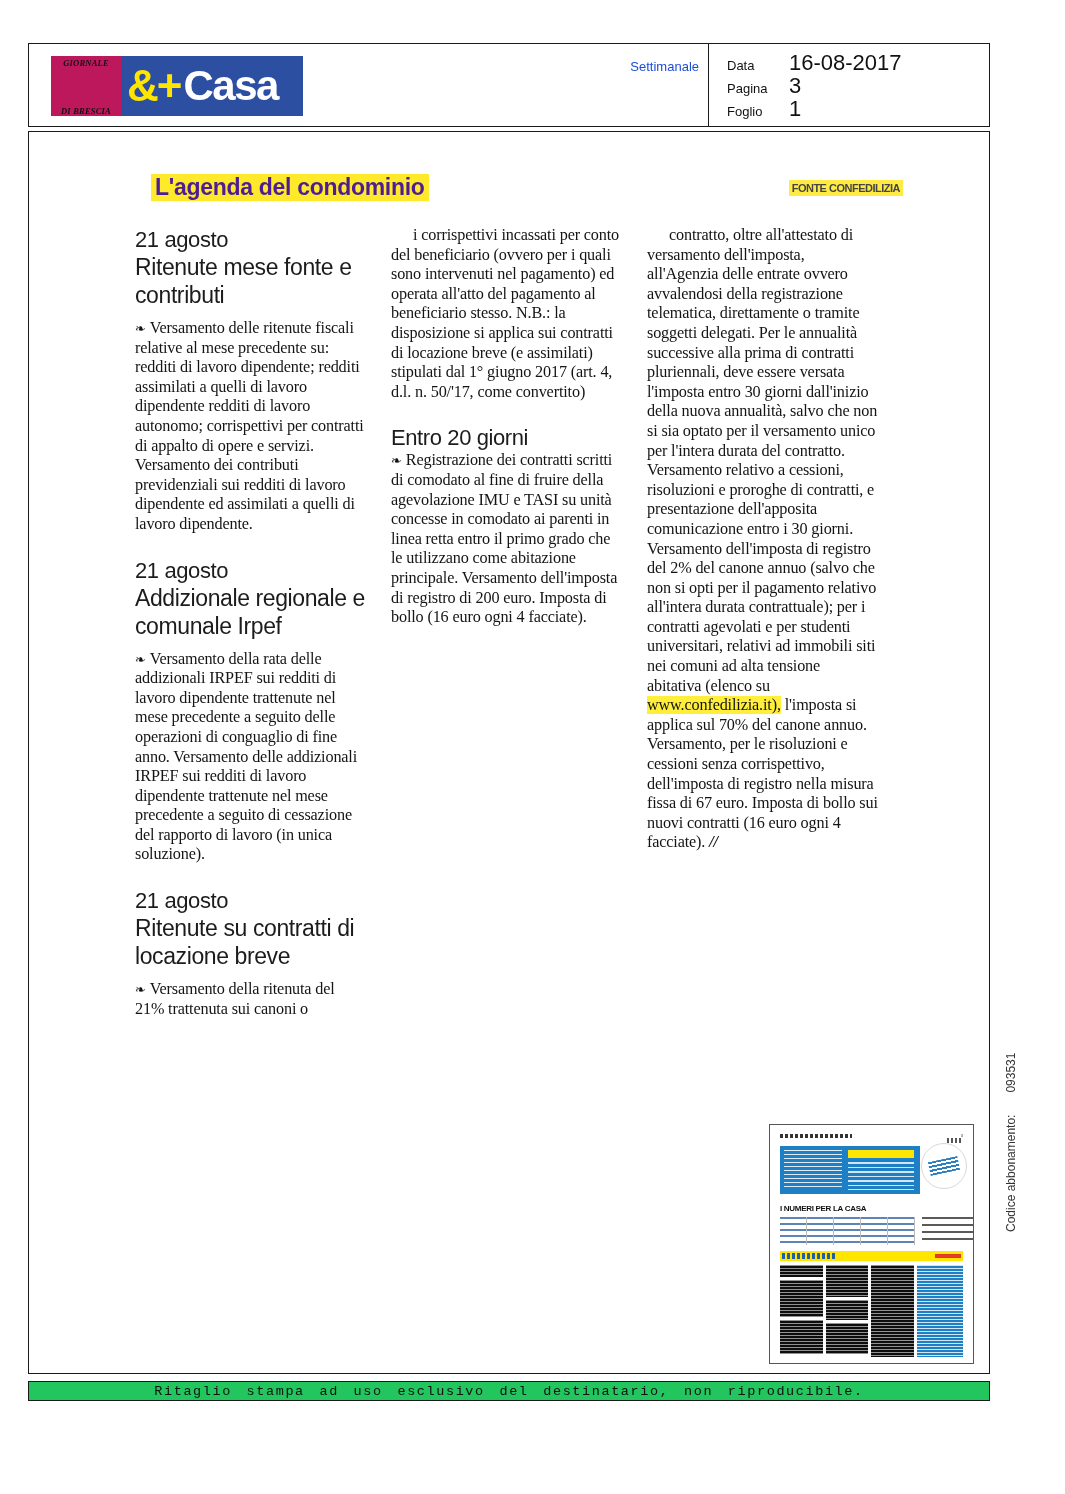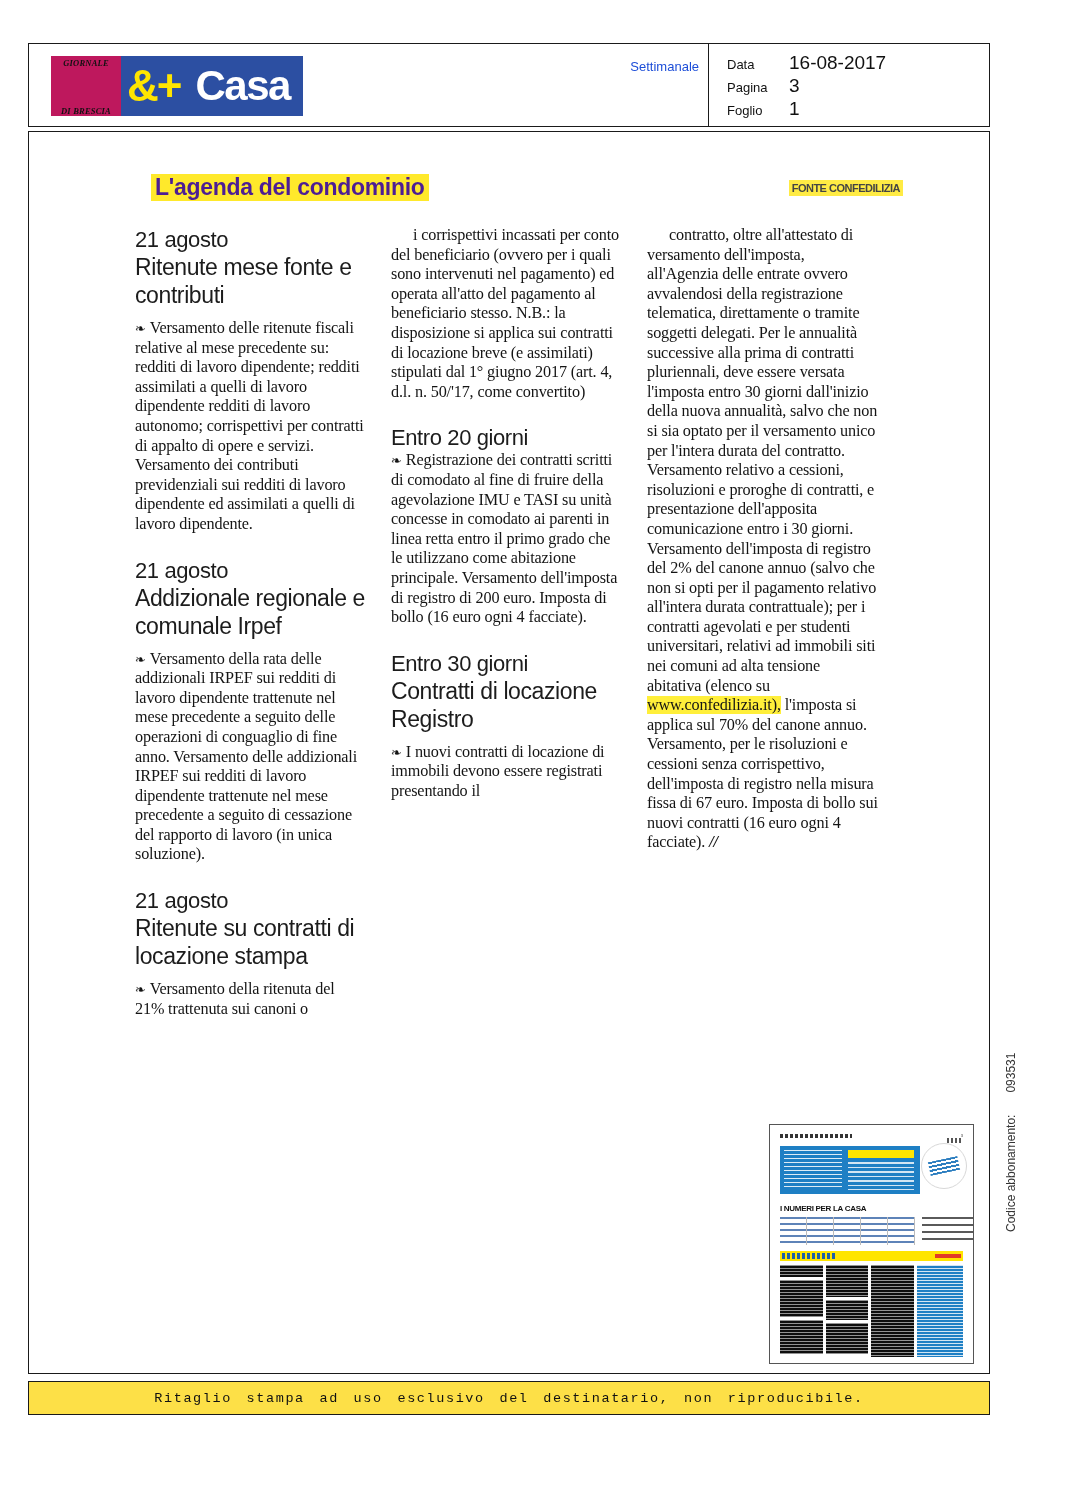--- a/index.html
+++ b/index.html
@@ -77,21 +77,21 @@
     color: #ffe500;
     letter-spacing: -2px;
   }
   .logo-casa {
     font-family: "Liberation Sans", sans-serif;
     font-weight: bold;
     font-size: 42px;
     line-height: 42px;
     color: #ffffff;
     letter-spacing: -1.5px;
-    margin-left: 15px;
+    margin-left: 3px;
   }
   .periodicity {
     position: absolute;
     right: 290px;
     top: 15px;
     font-family: "Liberation Sans", sans-serif;
     font-size: 13px;
     color: #1d4ed8;
   }
   .metabox {
@@ -108,21 +108,21 @@
     height: 23px;
   }
   .metalabel {
     font-family: "Liberation Sans", sans-serif;
     font-size: 13px;
     color: #111;
     width: 62px;
   }
   .metavalue {
     font-family: "Liberation Sans", sans-serif;
-    font-size: 19px;
+    font-size: 22px;
     color: #111;
     line-height: 23px;
   }
 
   
   .contentbox {
     position: absolute;
     left: 28px; top: 131px;
     width: 962px; height: 1243px;
     border: 1.5px solid #1a1a1a;
@@ -311,24 +311,24 @@
   }
   .th-side {
     width: 46px; background: #1e7fc4;
     background-image: repeating-linear-gradient(180deg, rgba(255,255,255,.8) 0 1px, transparent 1px 3px);
   }
 
   
   .footerbar {
     position: absolute;
     left: 28px; top: 1381px;
-    width: 962px; height: 34px;
+    width: 962px; height: 20px;
     border: 1.5px solid #1a1a1a;
     box-sizing: border-box;
-    background: #fde047;
+    background: #22c55e;
     display: flex;
     align-items: center;
     justify-content: center;
   }
   .footertext {
     font-family: "Liberation Mono", monospace;
     font-size: 13.5px;
     letter-spacing: 1.6px;
     color: #111;
     word-spacing: 5px;
@@ -406,48 +406,41 @@
         <div class="block">
           <div class="kicker">21 agosto</div>
           <div class="headline">Addizionale regionale e comunale Irpef</div>
           <div class="body">
             <span class="bullet">❧</span><span>Versamento della rata delle addizionali IRPEF sui redditi di lavoro dipendente trattenute nel mese precedente a seguito delle operazioni di conguaglio di fine anno. Versamento delle addizionali IRPEF sui redditi di lavoro dipendente trattenute nel mese precedente a seguito di cessazione del rapporto di lavoro (in unica soluzione).</span>
           </div>
         </div>
 
         <div class="block">
           <div class="kicker">21 agosto</div>
-          <div class="headline">Ritenute su contratti di locazione stampa</div>
+          <div class="headline">Ritenute su contratti di locazione breve</div>
           <div class="body">
             <span class="bullet">❧</span><span>Versamento della ritenuta del 21% trattenuta sui canoni o</span>
           </div>
         </div>
 
       </div>
 
       <div class="col col-2">
 
         <div class="block">
           <div class="body cont">i corrispettivi incassati per conto del beneficiario (ovvero per i quali sono intervenuti nel pagamento) ed operata all'atto del pagamento al beneficiario stesso. N.B.: la disposizione si applica sui contratti di locazione breve (e assimilati) stipulati dal 1° giugno 2017 (art. 4, d.l. n. 50/'17, come convertito)</div>
         </div>
 
         <div class="block">
           <div class="kicker">Entro 20 giorni</div>
           <div class="body">
             <span class="bullet">❧</span><span>Registrazione dei contratti scritti di comodato al fine di fruire della agevolazione IMU e TASI su unità concesse in comodato ai parenti in linea retta entro il primo grado che le utilizzano come abitazione principale. Versamento dell'imposta di registro di 200 euro. Imposta di bollo (16 euro ogni 4 facciate).</span>
           </div>
         </div>
 
-        <div class="block">
-          <div class="kicker">Entro 30 giorni</div>
-          <div class="headline">Contratti di locazione Registro</div>
-          <div class="body">
-            <span class="bullet">❧</span><span>I nuovi contratti di locazione di immobili devono essere registrati presentando il</span>
-          </div>
-        </div>
 
       </div>
 
       <div class="col col-3">
         <div class="body cont"><span>contratto, oltre all'attestato di versamento dell'imposta, all'Agenzia delle entrate ovvero avvalendosi della registrazione telematica, direttamente o tramite soggetti delegati. Per le annualità successive alla prima di contratti pluriennali, deve essere versata l'imposta entro 30 giorni dall'inizio della nuova annualità, salvo che non si sia optato per il versamento unico per l'intera durata del contratto. Versamento relativo a cessioni, risoluzioni e proroghe di contratti, e presentazione dell'apposita comunicazione entro i 30 giorni. Versamento dell'imposta di registro del 2% del canone annuo (salvo che non si opti per il pagamento relativo all'intera durata contrattuale); per i contratti agevolati e per studenti universitari, relativi ad immobili siti nei comuni ad alta tensione abitativa (elenco su </span><span class="hl">www.confedilizia.it),</span><span> l'imposta si applica sul 70% del canone annuo. Versamento, per le risoluzioni e cessioni senza corrispettivo, dell'imposta di registro nella misura fissa di 67 euro. Imposta di bollo sui nuovi contratti (16 euro ogni 4 facciate).</span><span class="endmark">//</span></div>
       </div>
 
     </div>
 
     <div class="thumb">

